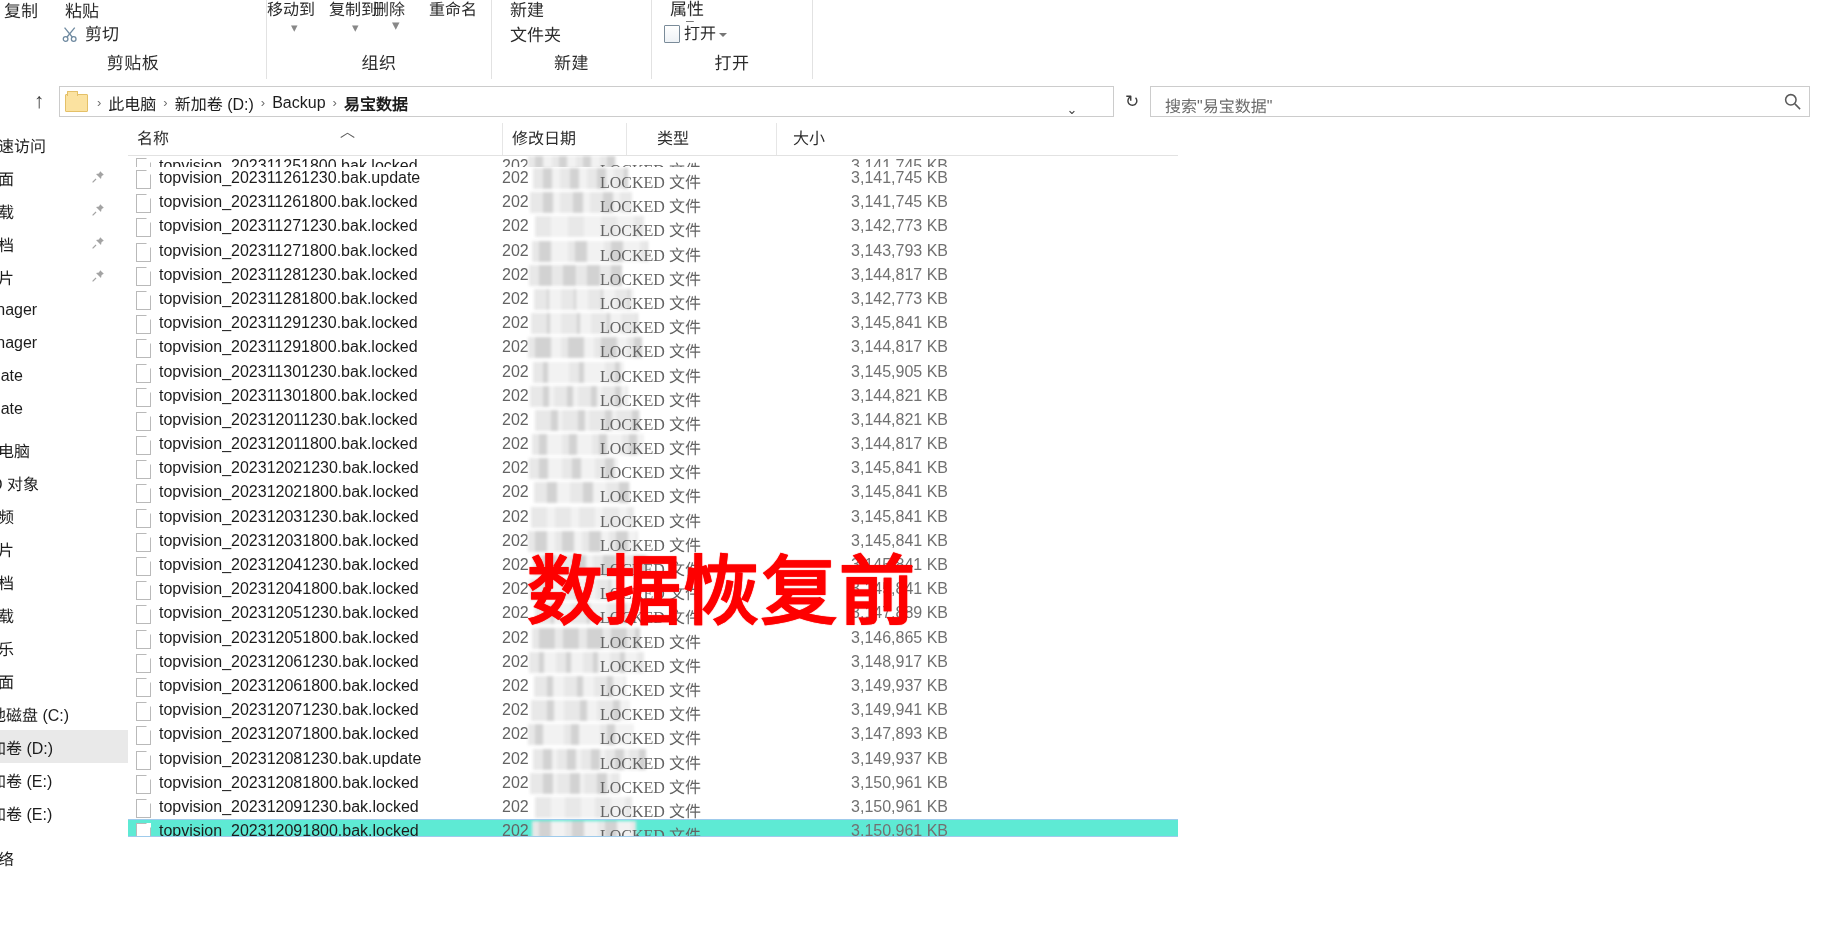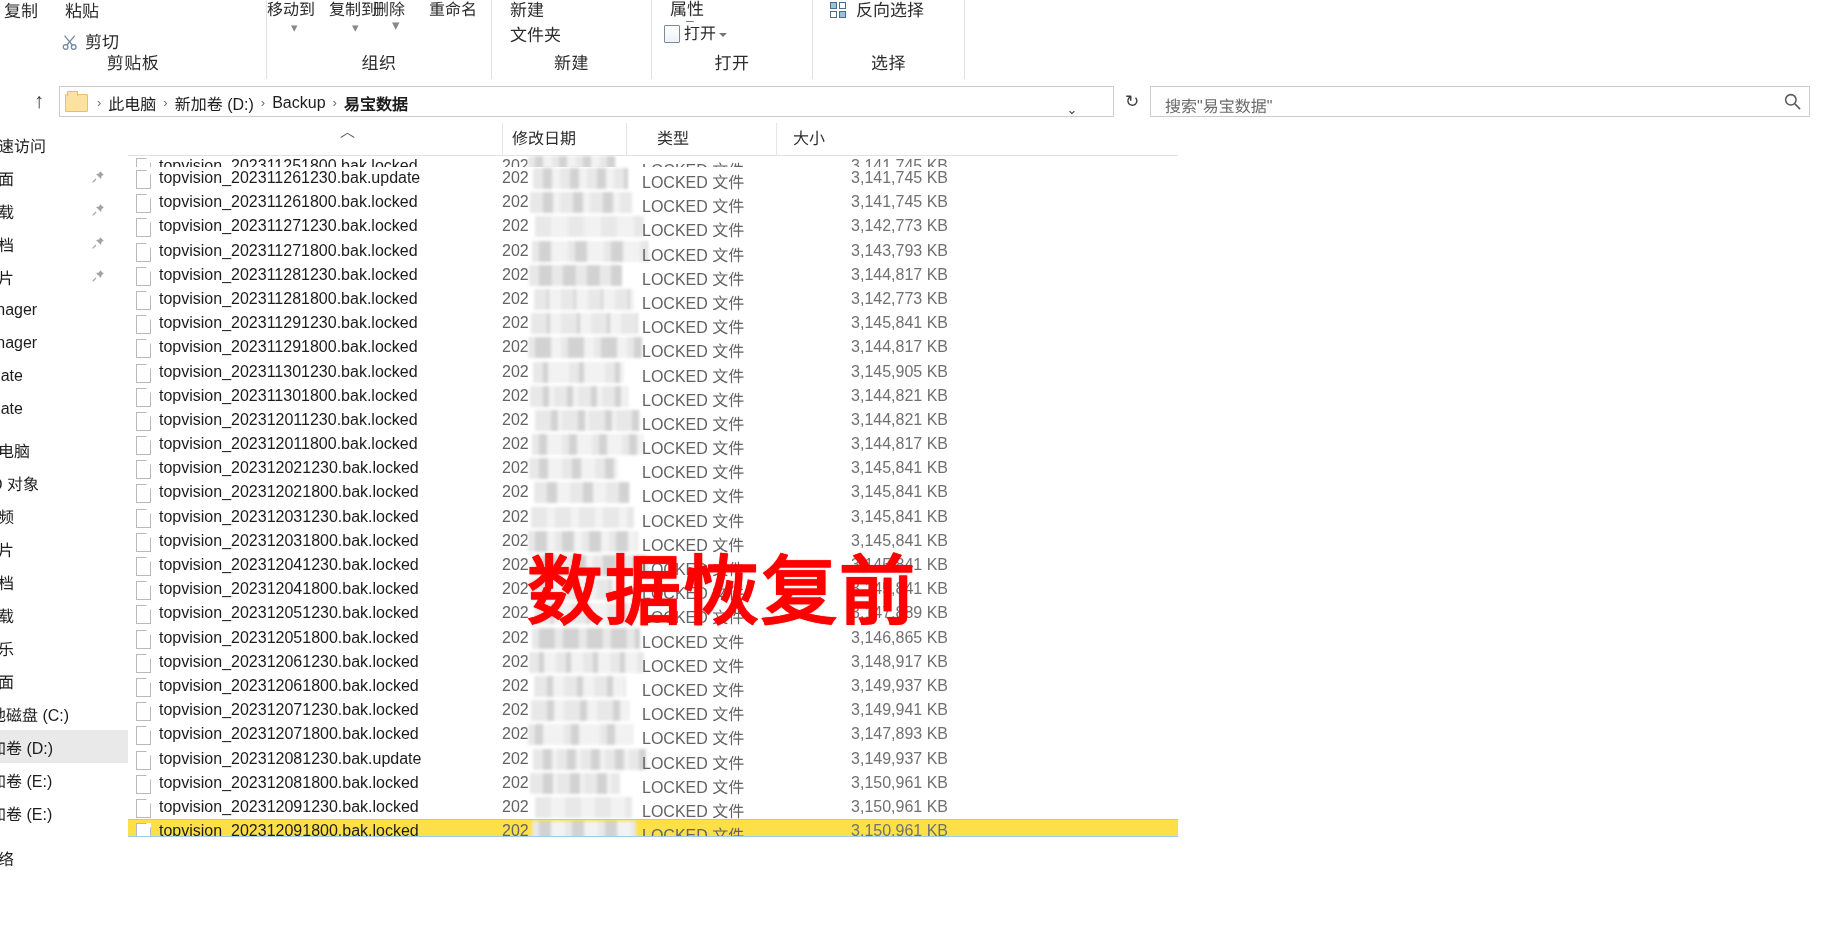--- a/index.html
+++ b/index.html
@@ -137,33 +137,33 @@
   #sortarrow{
     position:absolute;left:212px;top:-3px;font-size:15px;color:#5a5a5a;
   }
   #rows{
     position:absolute;left:0;top:32px;width:1050px;height:771px;overflow:hidden;
   }
   .row{
     position:relative;height:24.2px;width:1050px;
     font-size:16px;color:#1c1c1c;
   }
-  .row.sel{background:#fde047;outline:1px solid #9fcbec;}
+  .row.sel{background:#5eead4;outline:1px solid #9fcbec;}
   .fileicon{
     position:absolute;left:8px;top:3px;width:15px;height:19px;
     border:1px solid #b9b9b9;background:#ffffff;box-sizing:border-box;
   }
   .fileicon:after{
     content:"";position:absolute;right:-1px;top:-1px;
     border-width:0 5px 5px 0;border-style:solid;
     border-color:transparent #ffffff transparent transparent;
   }
   .c-name{position:absolute;left:31px;top:2px;white-space:nowrap;}
   .c-date{position:absolute;left:374px;top:2px;color:#636363;}
-  .c-type{position:absolute;left:514px;top:2px;color:#636363;white-space:nowrap;}
+  .c-type{position:absolute;left:472px;top:2px;color:#636363;white-space:nowrap;font-family:Liberation Serif, serif;}
   .c-size{position:absolute;left:648px;width:172px;top:2px;color:#717171;text-align:right;}
   .redact{
     position:absolute;left:402px;top:1px;width:110px;height:21px;
     background:#e3e3e3;
     filter:blur(1.4px);
   }
 
   
   #watermark{
     position:absolute;left:527px;top:530px;
@@ -175,21 +175,21 @@
   }
 </style>
 </head>
 <body>
 
 <div id="ribbon">
 
   <div class="rb-group" style="left:0;width:267px;">
     <div class="rb-btn" style="left:4px;top:-3px;">复制</div>
     <div class="rb-btn" style="left:65px;top:-3px;">粘贴</div>
-    <div class="rb-btn" style="left:62px;top:20px;margin-top:8px;">
+    <div class="rb-btn" style="left:62px;top:20px;">
       <span class="ico-scissor">
         <svg viewBox="0 0 16 16" width="17" height="17">
             <g fill="none" stroke="#6f8aa0" stroke-width="1.2">
         <circle cx="3.4" cy="12.2" r="2.2"></circle>
               <circle cx="11" cy="12.2" r="2.2"></circle>
         <line x1="4.6" y1="10.6" x2="12" y2="1.5"></line>
               <line x1="9.8" y1="10.6" x2="2.4" y2="1.5"></line>
             </g>
           </svg>
       </span><span>剪切</span>
@@ -216,29 +216,20 @@
 
   <div class="rb-group" style="left:652px;width:161px;">
     <div class="rb-btn" style="left:18px;top:-5px;">属性</div>
     <div class="rb-sub" style="left:34px;top:12px;font-size:14px;color:#7b7b7b;">–</div>
     <div class="rb-btn small" style="left:12px;top:20px;">
       <span class="ico-open"></span><span>打开</span><span class="caret"></span>
     </div>
     <div class="rb-caption">打开</div>
   </div>
 
-  <div class="rb-group" style="left:813px;width:152px;">
-    <div class="rb-btn" style="left:17px;top:-4px;">
-      <span class="ico-invsel">
-        <i class="f" style="left:0;top:0;"></i><i style="left:9px;top:0;"></i>
-        <i style="left:0;top:9px;"></i><i class="f" style="left:9px;top:9px;"></i>
-      </span><span>反向选择</span>
-    </div>
-    <div class="rb-caption">选择</div>
-  </div>
 </div>
 
 <div id="addrbar">
   <div id="upbtn">↑</div>
 
   <div id="crumbbox">
     <div id="crumbs">
       <span class="folder-glyph"></span>
       <span class="sep">›</span>
       <span class="crumb">此电脑</span>
@@ -347,20 +338,21 @@
     <div class="nav" style="top: 673px; padding-left: 0px;">
       <span class="lbl" style="margin-left: -26px;">新加卷 (E:)</span>
     </div>
     <div class="nav" style="top: 718px; padding-left: 0px;">
       <span class="lbl" style="margin-left: -18px;">网络</span>
     </div>
   </div>
 
 <div id="listpane">
   <div id="colhdr">
+    <div class="colcell" style="left:0;width:374px;">名称</div>
     <div id="sortarrow">︿</div>
     <div class="colcell" style="left:374px;width:124px;">修改日期</div>
     <div class="colcell" style="left:498px;width:150px;padding-left:30px;">类型</div>
     <div class="colcell" style="left:648px;width:172px;padding-left:16px;">大小</div>
   </div>
   <div id="rows">
       <div class="row" style="height: 12px; overflow: hidden;">
         <div class="fileicon"></div>
         <div class="c-name">topvision_202311251800.bak.locked</div>
         <div class="c-date">202</div>

